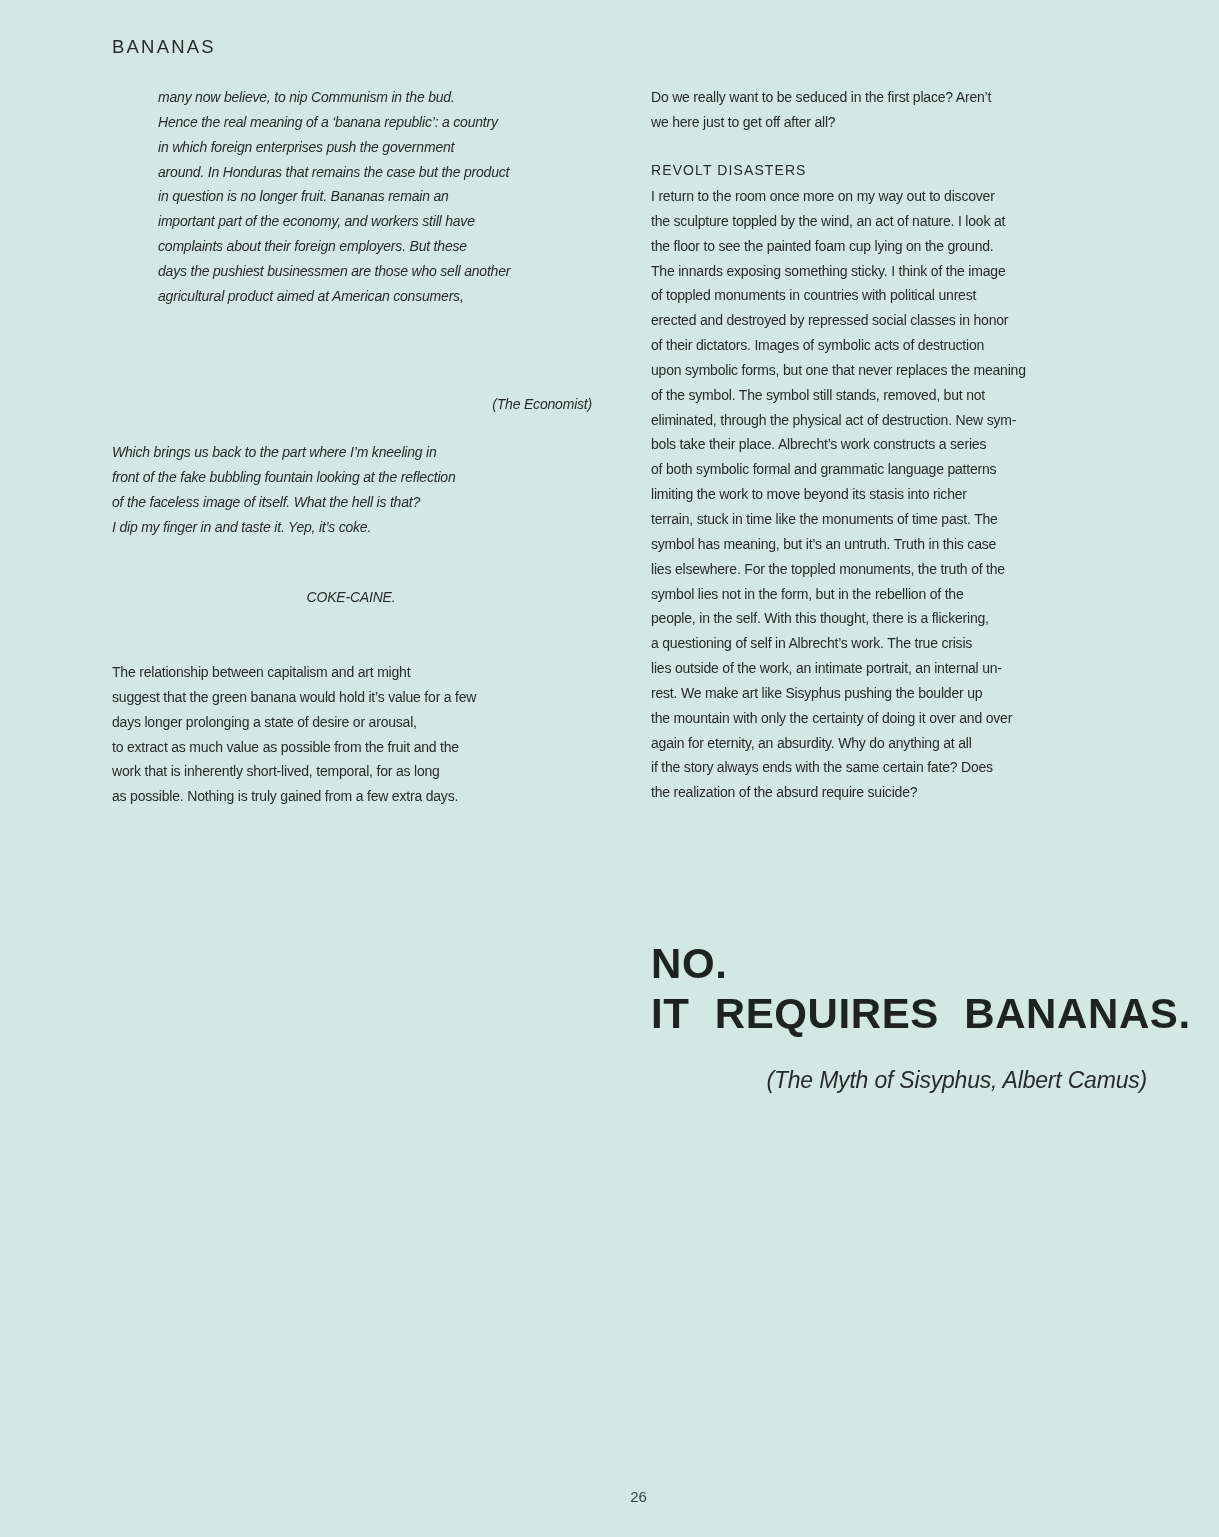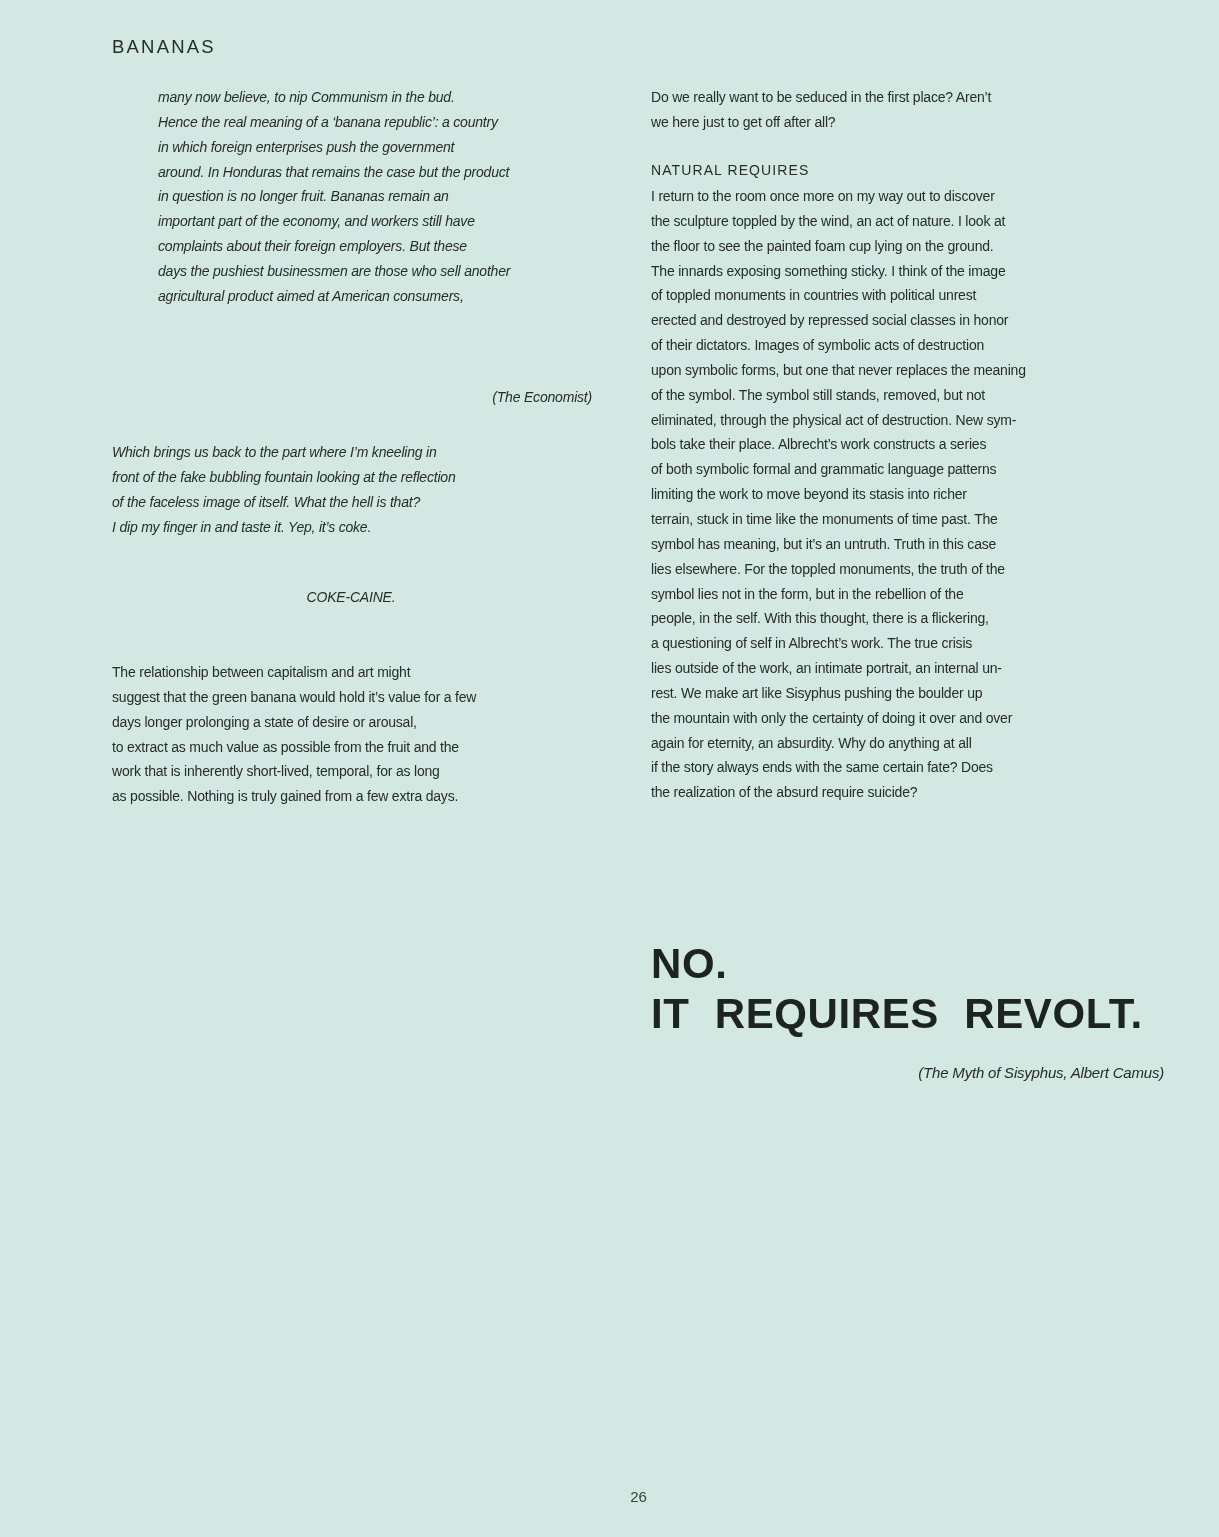--- a/index.html
+++ b/index.html
@@ -20,40 +20,40 @@
   }
   .running-head {
     position: absolute;
     left: 112px; top: 36px; width: 1053px;
     font-size: 18.5px;
     letter-spacing: 2.2px;
     white-space: pre;
   }
   .italic { font-style: italic; }
   .center { text-align: center; }
-  .right  { text-align: right; }
+  .right  { text-align: right; margin-top: 7px; }
   .quote       { left: 158px; top: 85px; }
   .cocaine     { left: 112px; top: 360px; width: 478px; }
   .economist   { left: 112px; top: 385px; width: 480px; }
   .para1       { left: 112px; top: 440px; font-style: italic; }
   .cokecaine   { left: 112px; top: 585px; width: 478px; }
   .para2       { left: 112px; top: 660px; }
   .rintro      { left: 651px; top: 85px; }
   .rheading    { left: 651px; top: 158px; letter-spacing: 1.1px; }
   .rbody       { left: 651px; top: 184px; }
   .statement   {
     left: 651px; top: 939px;
     font-size: 42px; line-height: 50px;
     font-weight: bold;
     color: #1d2321;
     letter-spacing: 0.6px;
     word-spacing: 13px;
     white-space: pre;
   }
-  .camus       { left: 650px; top: 1061px; width: 514px; font-size: 15px; letter-spacing: -0.2px; }
+  .camus       { left: 633px; top: 1061px; width: 514px; font-size: 23px; letter-spacing: -0.2px; }
   .folio {
     position: absolute;
     left: 112px; top: 1488px; width: 1053px;
     text-align: center;
     font-size: 15px;
     color: #38403f;
   }
 </style>
 </head>
 <body>
@@ -85,21 +85,21 @@
 days longer prolonging a state of desire or arousal,
 to extract as much value as possible from the fruit and the
 work that is inherently short-lived, temporal, for as long
 as possible. Nothing is truly gained from a few extra days.</div>
 
   <div class="blk cokecaine italic center">COKE-CAINE.</div>
 
   <div class="blk rintro">Do we really want to be seduced in the first place? Aren’t
 we here just to get off after all?</div>
 
-  <div class="blk rheading">NATURAL REQUIRES</div>
+  <div class="blk rheading">REVOLT DISASTERS</div>
 
   <div class="blk rbody">I return to the room once more on my way out to discover
 the sculpture toppled by the wind, an act of nature. I look at
 the floor to see the painted foam cup lying on the ground.
 The innards exposing something sticky. I think of the image
 of toppled monuments in countries with political unrest
 erected and destroyed by repressed social classes in honor
 of their dictators. Images of symbolic acts of destruction
 upon symbolic forms, but one that never replaces the meaning
 of the symbol. The symbol still stands, removed, but not
@@ -114,19 +114,19 @@
 people, in the self. With this thought, there is a flickering,
 a questioning of self in Albrecht’s work. The true crisis
 lies outside of the work, an intimate portrait, an internal un-
 rest. We make art like Sisyphus pushing the boulder up
 the mountain with only the certainty of doing it over and over
 again for eternity, an absurdity. Why do anything at all
 if the story always ends with the same certain fate? Does
 the realization of the absurd require suicide?</div>
 
   <div class="blk statement">NO.
-IT REQUIRES REVOLT.</div>
+IT REQUIRES BANANAS.</div>
 
   <div class="blk camus italic right">(The Myth of Sisyphus, Albert Camus)</div>
 
   <div class="folio">26</div>
 
 </div>
 
 </body></html>

